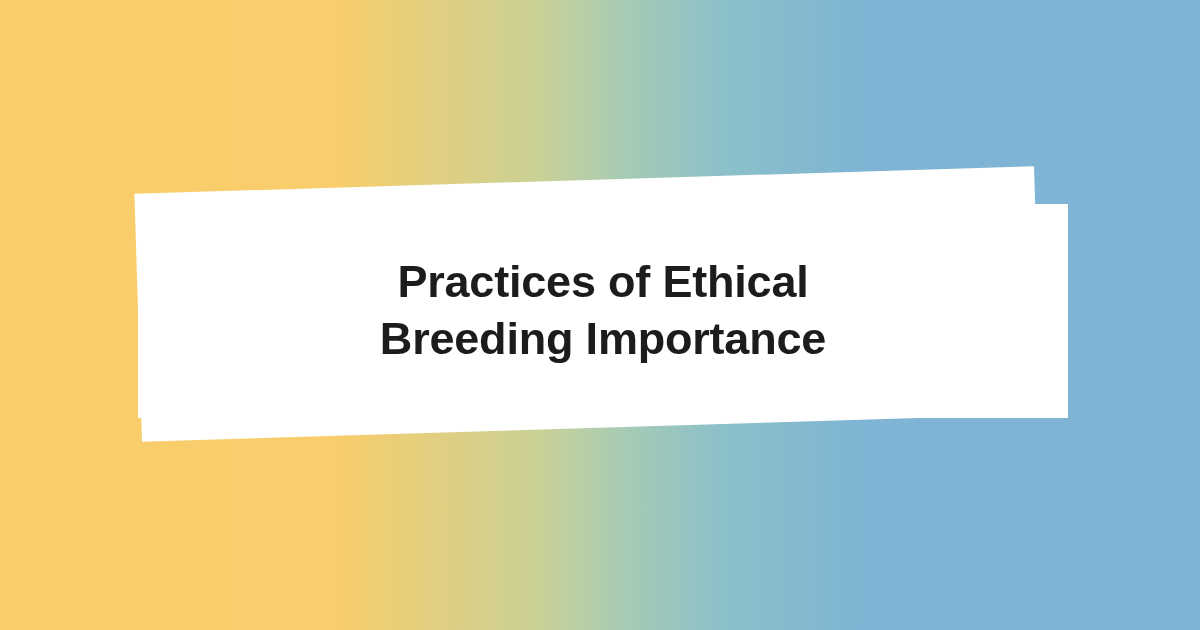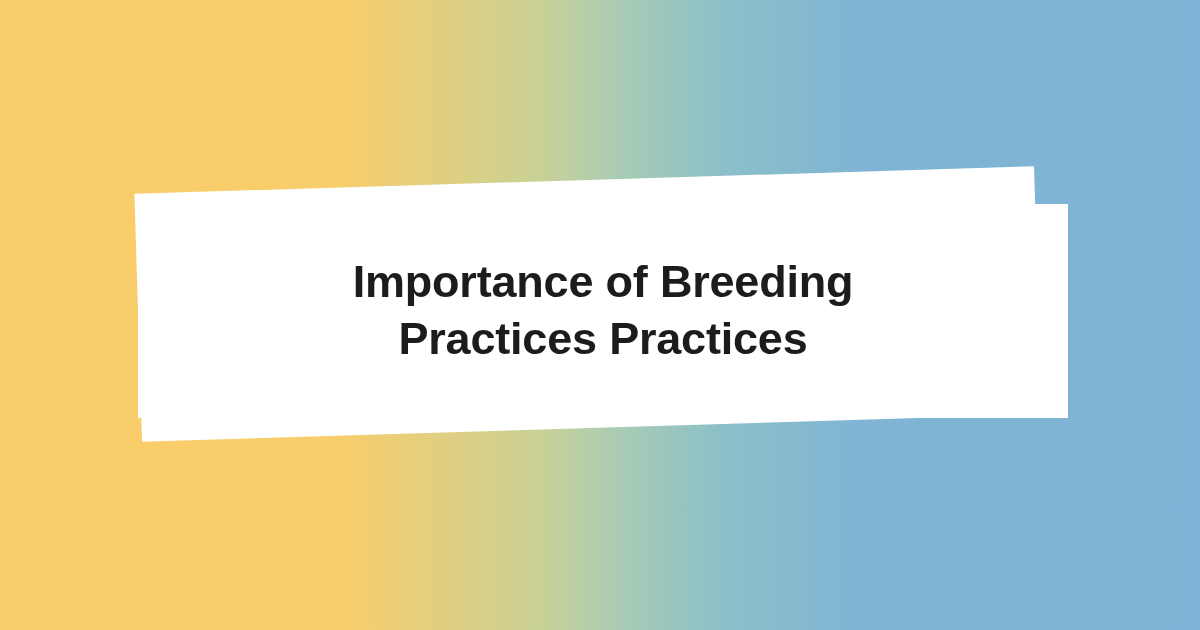--- a/index.html
+++ b/index.html
@@ -75,16 +75,16 @@
     white-space: nowrap;
   }
 </style>
 </head>
 <body>
 
 <div class="banner">
   <div class="card-back"></div>
   <div class="card-front"></div>
   <div class="card-title">
-    <span class="line">Importance of Breeding</span>
-    <span class="line">Practices Practices</span>
+    <span class="line">Practices of Ethical</span>
+    <span class="line">Breeding Importance</span>
   </div>
 </div>
 
 </body></html>

